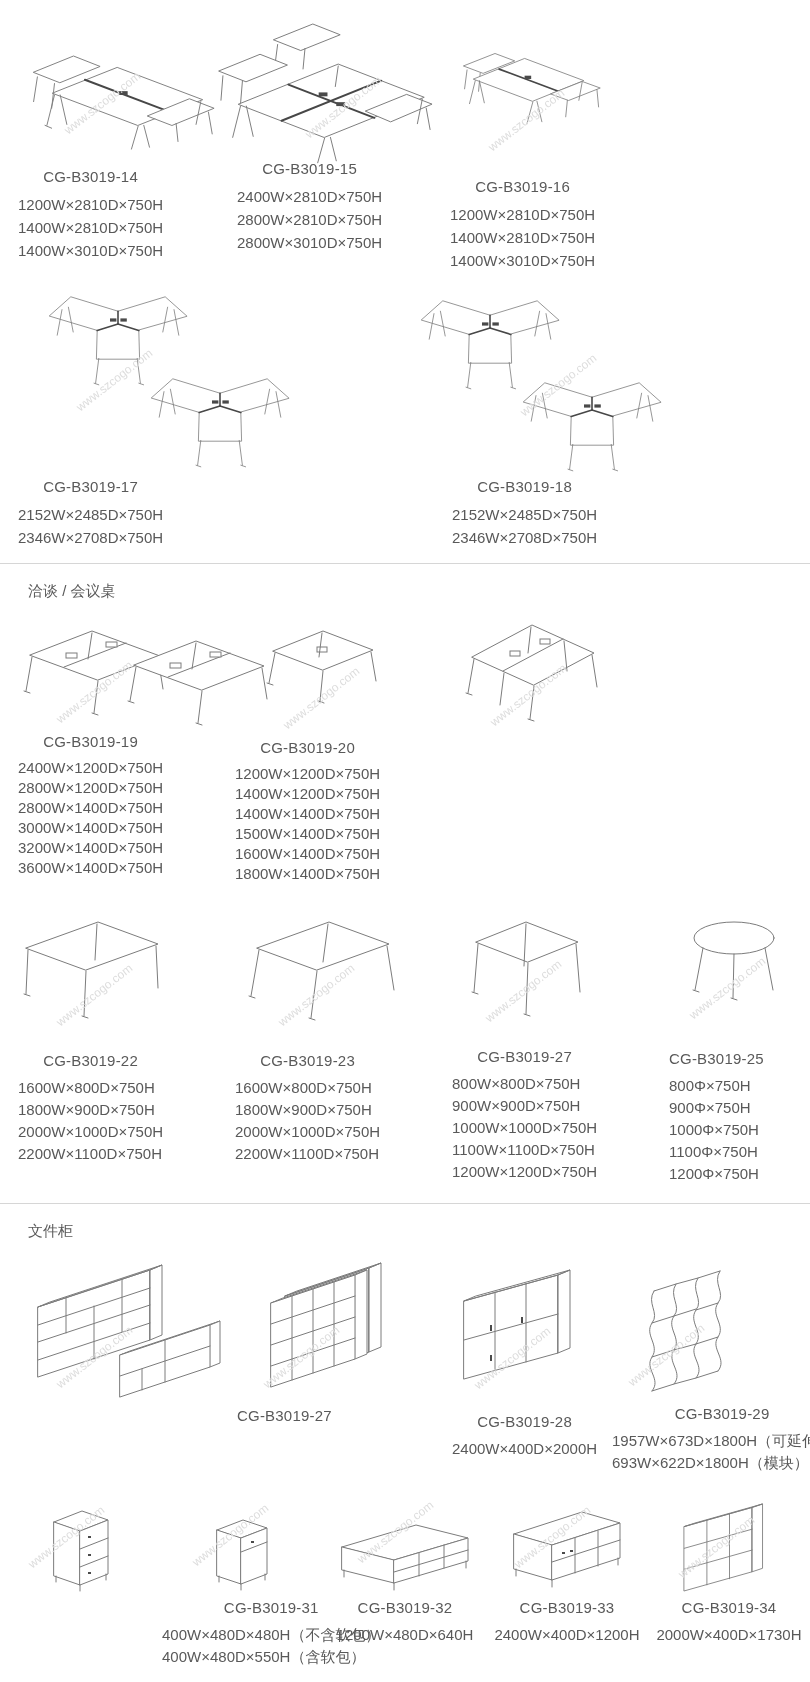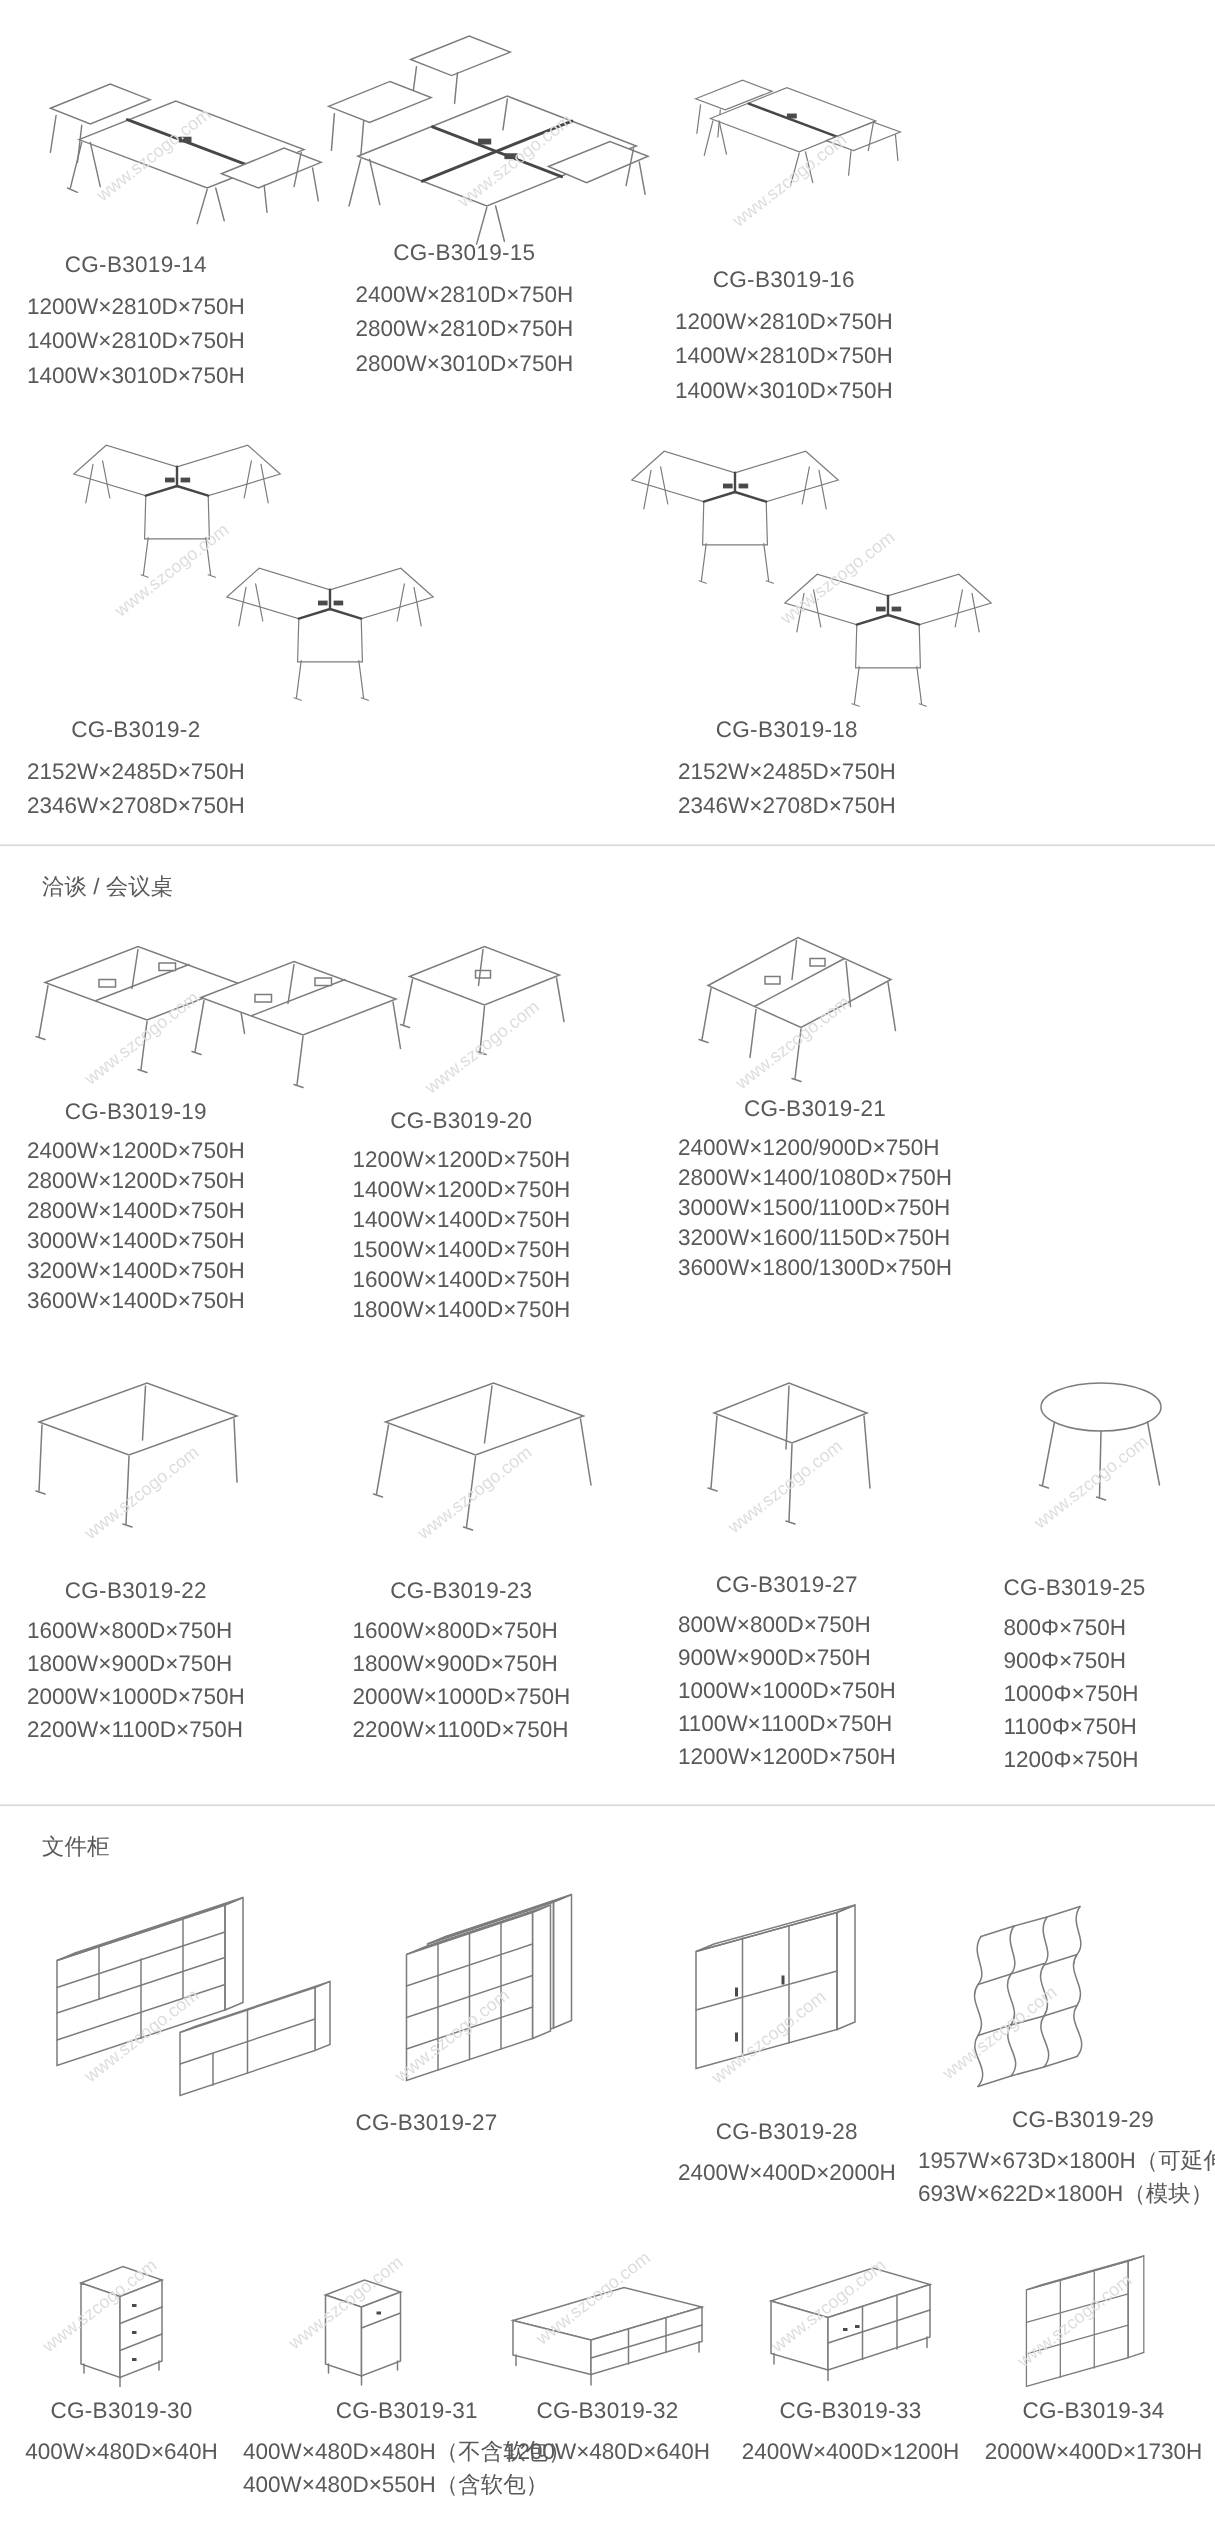--- a/index.html
+++ b/index.html
@@ -183,21 +183,21 @@
                 <line x1="24" y1="43" x2="28" y2="74"></line>
               <line x1="-30" y1="74" x2="-24" y2="76"></line>
                 <line x1="26" y1="74" x2="32" y2="76"></line>
             </g>
           </defs>
           <use href="#yc-a" transform="translate(98,46) scale(0.8)"></use>
           <use href="#yc-a" transform="translate(200,128) scale(0.8)"></use>
         </svg>
       </div>
       <div class="inner">
-        <div class="code">CG-B3019-2</div>
+        <div class="code">CG-B3019-17</div>
         <div class="dims">
             <div class="dim">2152W×2485D×750H</div>
             <div class="dim">2346W×2708D×750H</div>
           </div>
       </div>
     </div>
 
     <div class="cell">
       <div class="drawing">
         <span class="wm" style="left:60px;top:100px">www.szcogo.com</span>
@@ -312,30 +312,20 @@
             <line x1="6" y1="46" x2="0" y2="80"></line>
               <line x1="-2" y1="80" x2="4" y2="82"></line>
             <line x1="66" y1="73" x2="62" y2="106"></line>
               <line x1="60" y1="106" x2="66" y2="108"></line>
             <line x1="124" y1="42" x2="129" y2="74"></line>
             <line x1="63" y1="14" x2="60" y2="40"></line>
             <line x1="36" y1="60" x2="32" y2="92"></line>
             <line x1="96" y1="28" x2="99" y2="58"></line>
           </svg>
         </div>
-        <div class="inner">
-          <div class="code">CG-B3019-21</div>
-          <div class="dims">
-              <div class="dim">2400W×1200/900D×750H</div>
-              <div class="dim">2800W×1400/1080D×750H</div>
-              <div class="dim">3000W×1500/1100D×750H</div>
-              <div class="dim">3200W×1600/1150D×750H</div>
-              <div class="dim">3600W×1800/1300D×750H</div>
-            </div>
-        </div>
       </div>
     </div>
 
     <div class="row rowD">
 
       <div class="cell">
         <div class="drawing">
           <span class="wm" style="left:30px;top:80px">www.szcogo.com</span>
           <svg class="fig" width="145" height="120" viewBox="0 0 145 120" style="margin:16px 0 0 4px">
             <polygon class="f" points="4,40 76,14 136,36 64,62"></polygon>
@@ -547,26 +537,20 @@
             <line x1="34" y1="47" x2="62" y2="36"></line>
             <line x1="34" y1="65" x2="62" y2="54"></line>
             <rect class="dark" x="42" y="34" width="3" height="2"></rect>
             <rect class="dark" x="42" y="52" width="3" height="2"></rect>
             <rect class="dark" x="42" y="70" width="3" height="2"></rect>
             <line x1="10" y1="74" x2="10" y2="80"></line>
               <line x1="34" y1="83" x2="34" y2="89"></line>
               <line x1="60" y1="72" x2="60" y2="78"></line>
           </svg>
         </div>
-        <div class="inner">
-          <div class="code">CG-B3019-30</div>
-          <div class="dims">
-              <div class="dim">400W×480D×640H</div>
-            </div>
-        </div>
       </div>
 
       <div class="cell">
         <div class="drawing">
           <span class="wm" style="left:22px;top:28px">www.szcogo.com</span>
           <svg class="fig" width="65" height="85" viewBox="0 0 65 85">
             <polygon class="f" points="6,18 32,8 56,16 30,26"></polygon>
             <polygon class="f" points="6,18 30,26 30,72 6,64"></polygon>
             <polygon class="f" points="30,26 56,16 56,62 30,72"></polygon>
             <line x1="30" y1="40" x2="56" y2="30"></line>

